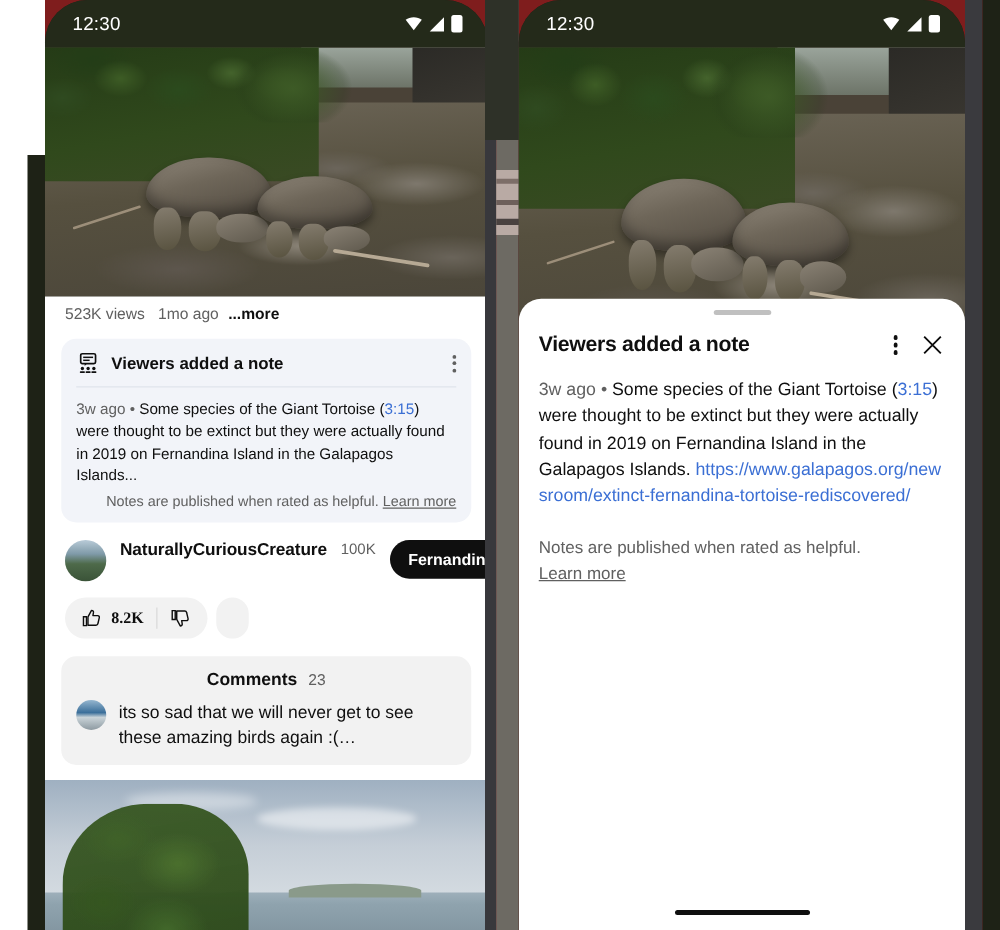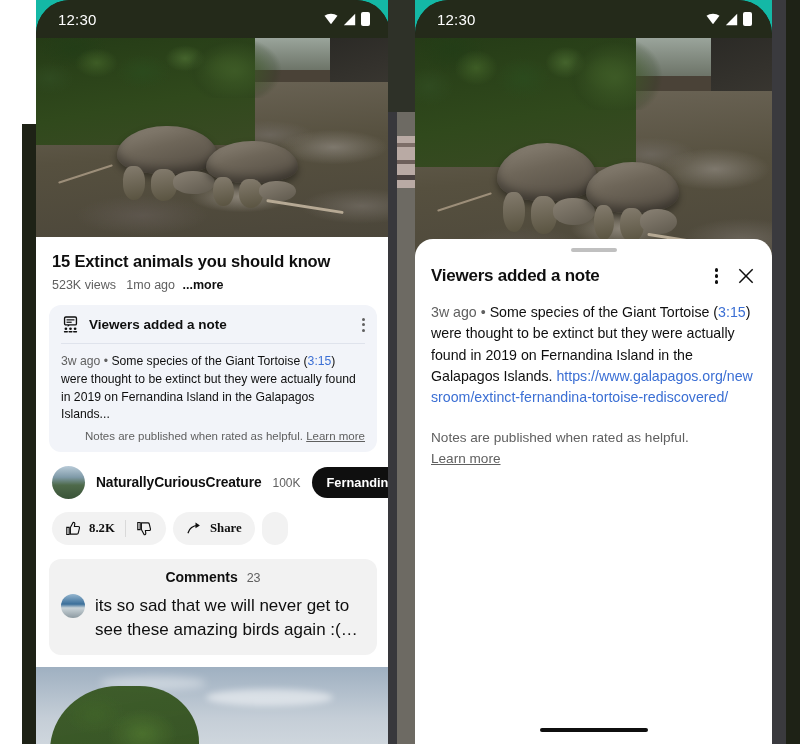--- a/index.html
+++ b/index.html
@@ -2,21 +2,21 @@
 <html><head>
 <meta charset="utf-8">
 <style>
   * { box-sizing: border-box; margin: 0; padding: 0; }
   html, body {
     width: 800px; height: 744px;
     background: #ffffff;
     font-family: "Liberation Sans", sans-serif;
     overflow: hidden;
   }
-  .stage { position: relative; width: 800px; height: 744px; background:#14b8a6; }
+  .stage { position: relative; width: 800px; height: 744px; background:#7f1d1d; }
 
   
   .phone {
     position: absolute;
     background: #1e2216;
     overflow: hidden;
   }
   .phone-left  { left: 36px;  top: 0;   width: 354px; height: 744px;
                  border-top-left-radius: 34px; border-top-right-radius: 34px; }
   .phone-right { left: 415px; top: 0;   width: 357px; height: 744px;
@@ -132,21 +132,21 @@
   .note-head .title { font-size:13.5px; font-weight:700; color:#0f0f0f; }
   .note-head .kebab { margin-left:auto; }
   .note-rule { height:1px; background:#dfe3ec; margin:9px 0 9px 0; }
   .note-body { font-size:12.2px; line-height:1.46; color:#0f0f0f; }
   .note-body .time { color:#606060; }
   .note-body .ts-link { color:#3b6fd4; }
   .note-foot { margin-top:6px; font-size:11.5px; color:#606060;text-align:right; }
   .note-foot .lm { color:#606060; text-decoration:underline; }
 
   
-  .chan-row { display:flex; align-items:center; gap:11px; padding:14px 16px 0 16px; }
+  .chan-row { display:flex; align-items:flex-start; gap:11px; padding:14px 16px 0 16px; }
   .avatar {
     width:33px; height:33px; border-radius:50%; flex:none; overflow:hidden;
     background:linear-gradient(180deg,#b9cbd8 0%,#7f9aa8 34%,#4e6a4a 58%,#3a5338 100%);
   }
   .chan-name { font-size:13.8px; font-weight:700; color:#0f0f0f; letter-spacing:-.1px; }
   .chan-subs { font-size:12px; color:#606060; }
   .sub-btn {
     margin-left:auto; background:#0f0f0f; color:#fff;
     font-size:12.8px; font-weight:700;
     border-radius:17px; padding:8px 15px; border:none; cursor:pointer;
@@ -166,21 +166,21 @@
   
   .comments {
     margin: 14px 13px 0 13px; background:#f2f2f2; border-radius:12px;
     padding: 10px 12px 12px 12px;
   }
   .c-head { font-size:14px; font-weight:700; color:#0f0f0f;text-align:center; }
   .c-head .cnt { font-size:12.5px; font-weight:400; color:#606060; margin-left:5px; }
   .c-row { display:flex; gap:10px; margin-top:9px; }
   .c-av { width:24px;height:24px;border-radius:50%; flex:none;
      background:linear-gradient(180deg,#95b6cf 0%,#3b6f9a 42%,#c9d3d8 58%,#8d9aa1 100%); }
-  .c-txt { font-size:17px; line-height:1.42; color:#0f0f0f; }
+  .c-txt { font-size:14px; line-height:1.42; color:#0f0f0f; }
 
   
   .teaser { margin-top:12px; width:100%; height:160px; overflow:hidden; position:relative;
     background:linear-gradient(180deg,#aebdcb 0%,#c3ced8 42%,#8fa3ae 62%,#6e808b 100%); }
   .tz-sky { position:absolute; left:0; top:0; width:100%; height:56%;
     background:linear-gradient(180deg,#9fb0c1 0%,#c5ced7 58%,#d3dae0 100%); }
   .tz-cloud1 { position:absolute; left:48%; top:14%; width:36%; height:11%;
     background:rgba(255,255,255,.5); border-radius:50%; filter:blur(3px); }
   .tz-cloud2 { position:absolute; left:18%; top:6%; width:30%; height:9%;
     background:rgba(255,255,255,.38); border-radius:50%; filter:blur(4px); }
@@ -262,21 +262,20 @@
             <div class="leg l2"></div>
             <div class="head"></div>
           </div>
           <div class="ts-stick"></div>
           <div class="ts-stick2"></div>
         </div>
       </div>
 
       <div class="content">
 
-        <div class="vtitle">15 Extinct animals you should know</div>
 
         <div class="vmeta">
           <span>523K views</span>
           &nbsp;
           <span>1mo ago</span>
           <span class="more">...more</span>
         </div>
 
         <div class="note-card">
           <div class="note-head">
@@ -325,27 +324,20 @@
               <path d="M7.6 10.5 L11.6 3.2 c1.6 0 2.4 1 2.2 2.4 l-.6 3.6 h5.4 c1.3 0 2.1 1 1.8 2.2 l-1.7 7.2 c-.2 1-1 1.4-2 1.4 H7.6 z" fill="none" stroke="#0f0f0f" stroke-width="1.6" stroke-linejoin="round"></path>
             </svg>
             <span>8.2K</span>
             <span class="divider"></span>
             <svg width="17" height="17" viewBox="0 0 24 24">
               <path d="M2.5 3.5 h3.4 v10 H2.5 z" fill="none" stroke="#0f0f0f" stroke-width="1.6"></path>
               <path d="M7.6 13.5 L11.6 20.8 c1.6 0 2.4-1 2.2-2.4 l-.6-3.6 h5.4 c1.3 0 2.1-1 1.8-2.2 L18.7 5.4 c-.2-1-1-1.4-2-1.4 H7.6 z" fill="none" stroke="#0f0f0f" stroke-width="1.6" stroke-linejoin="round"></path>
             </svg>
           </div>
 
-          <div class="pill">
-            <svg width="17" height="17" viewBox="0 0 24 24">
-              <path d="M3 18 C5 11 10 8 17 7.6" fill="none" stroke="#0f0f0f" stroke-width="1.8" stroke-linecap="round"></path>
-              <path d="M13.4 3.6 L19.6 7.6 L13.4 11.6 Z" fill="#0f0f0f"></path>
-            </svg>
-            <span>Share</span>
-          </div>
 
 
           <div class="pill">
             
             
           </div>
         </div>
 
         <div class="comments">
           <div class="c-head">

